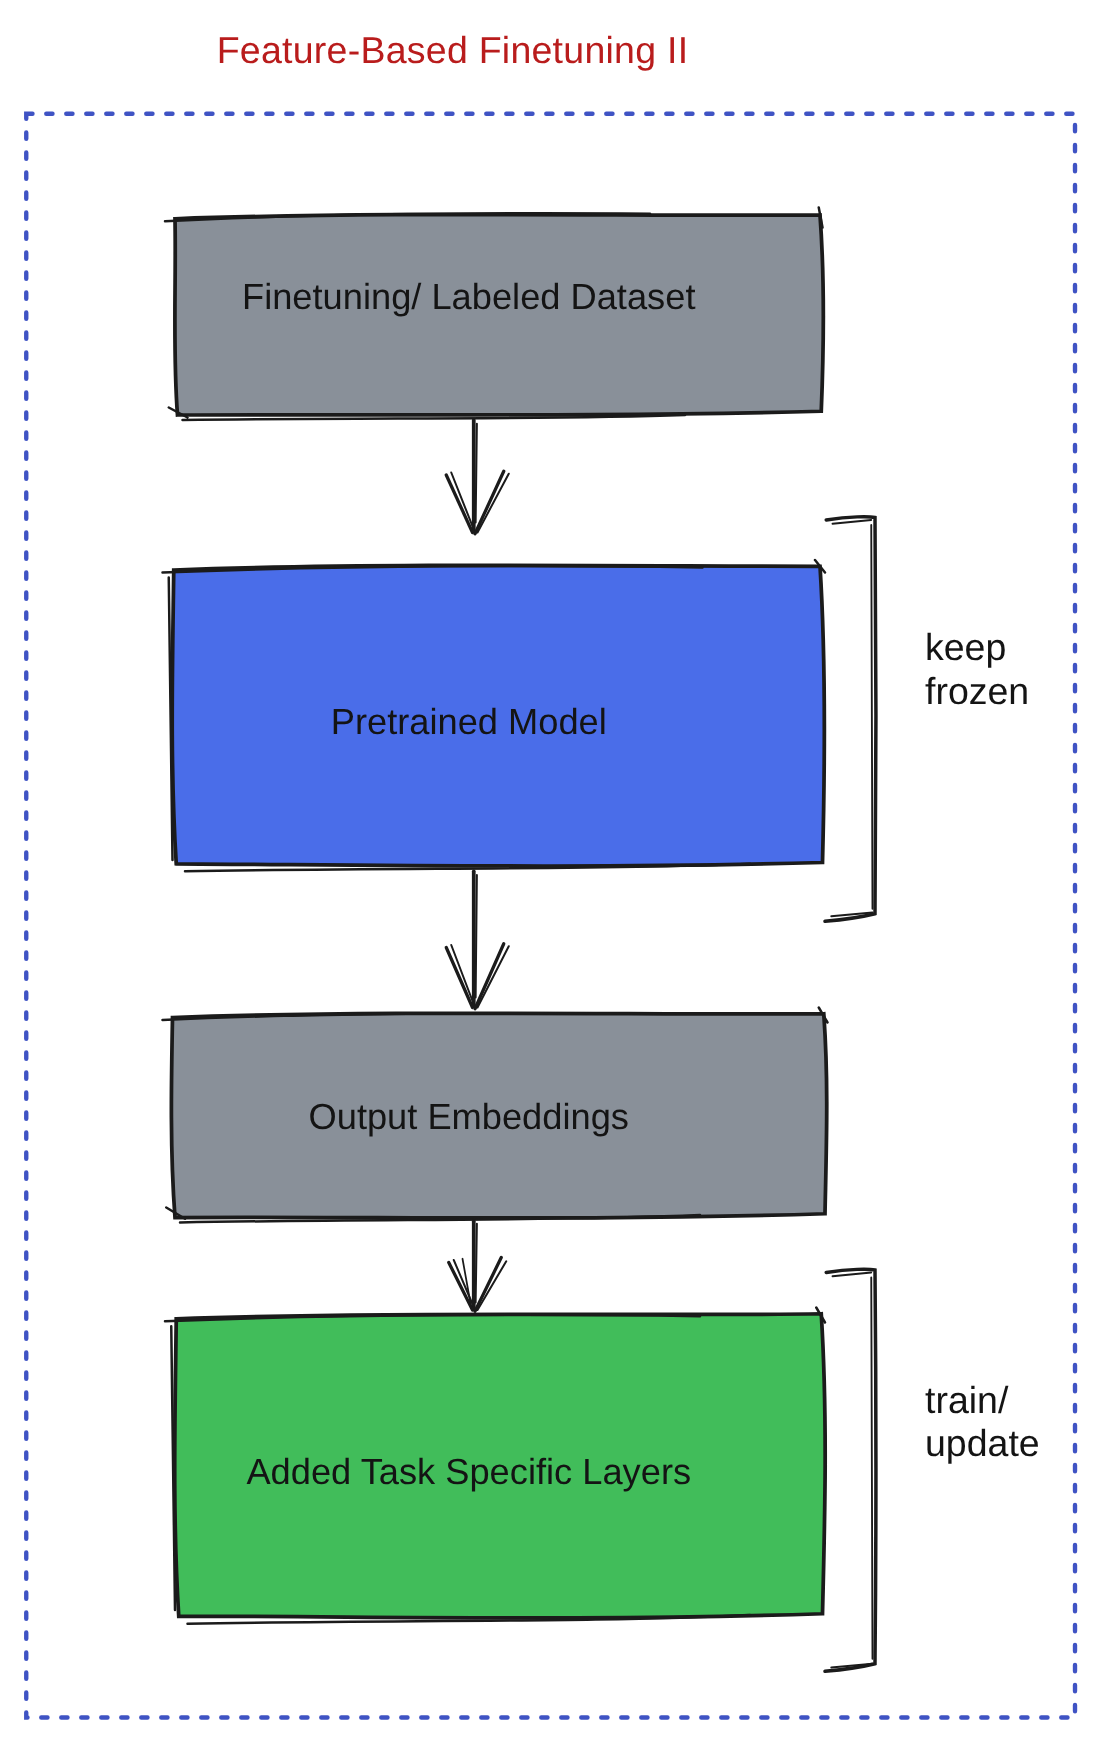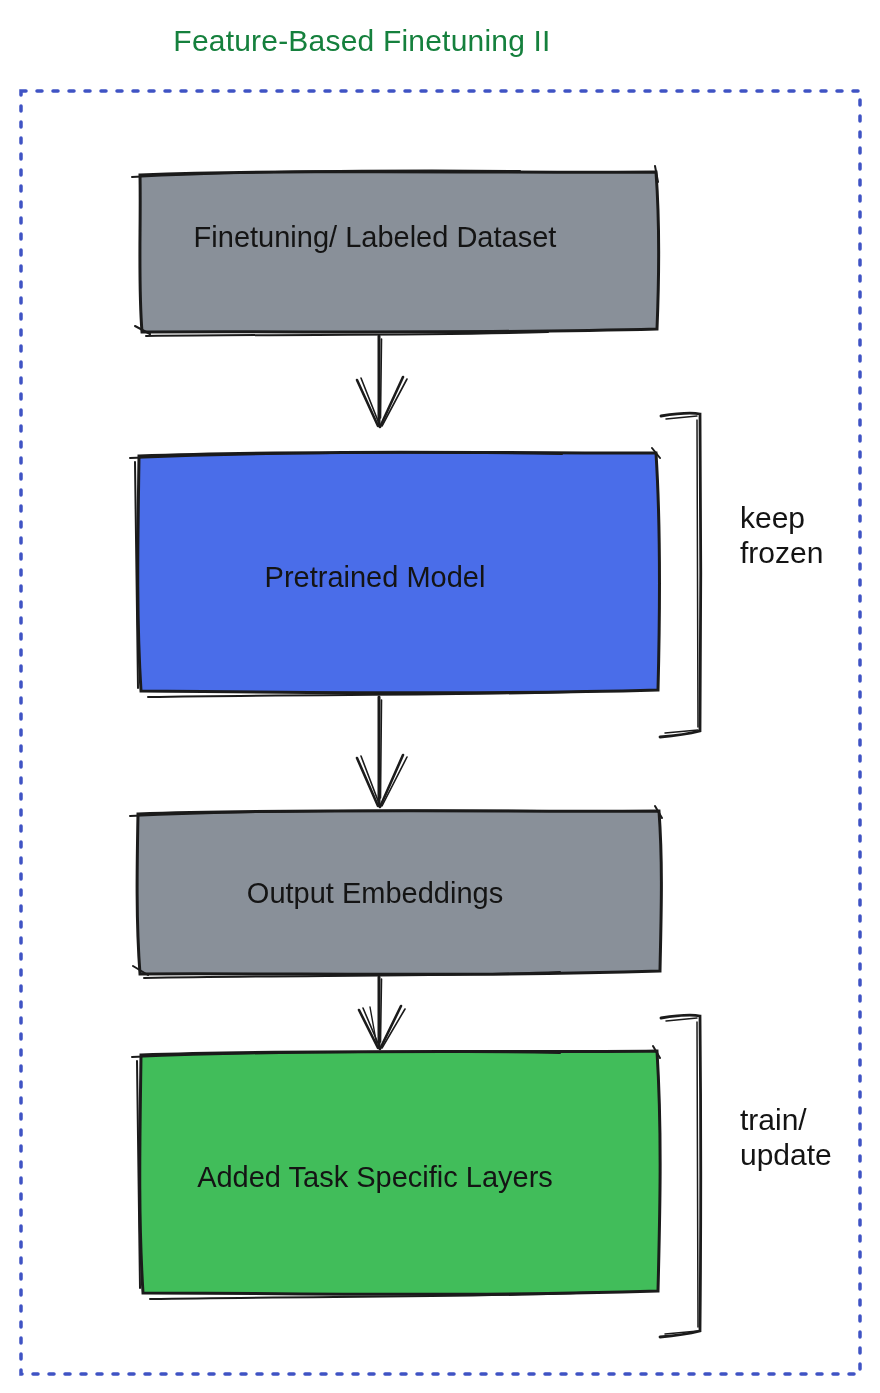--- a/index.html
+++ b/index.html
@@ -16,21 +16,21 @@
     overflow: hidden;
   }
   .title {
     position: absolute;
     top: 24px;
     left: 0;
     width: 724px;
     text-align: center;
     font-size: 30px;
     font-weight: 400;
-    color: #15803d;
+    color: #b91c1c;
     letter-spacing: 0.2px;
   }
   svg.flow {
     position: absolute;
     top: 0;
     left: 0;
   }
   svg.flow text {
     fill: #141414;
     font-family: "Liberation Sans", sans-serif;

